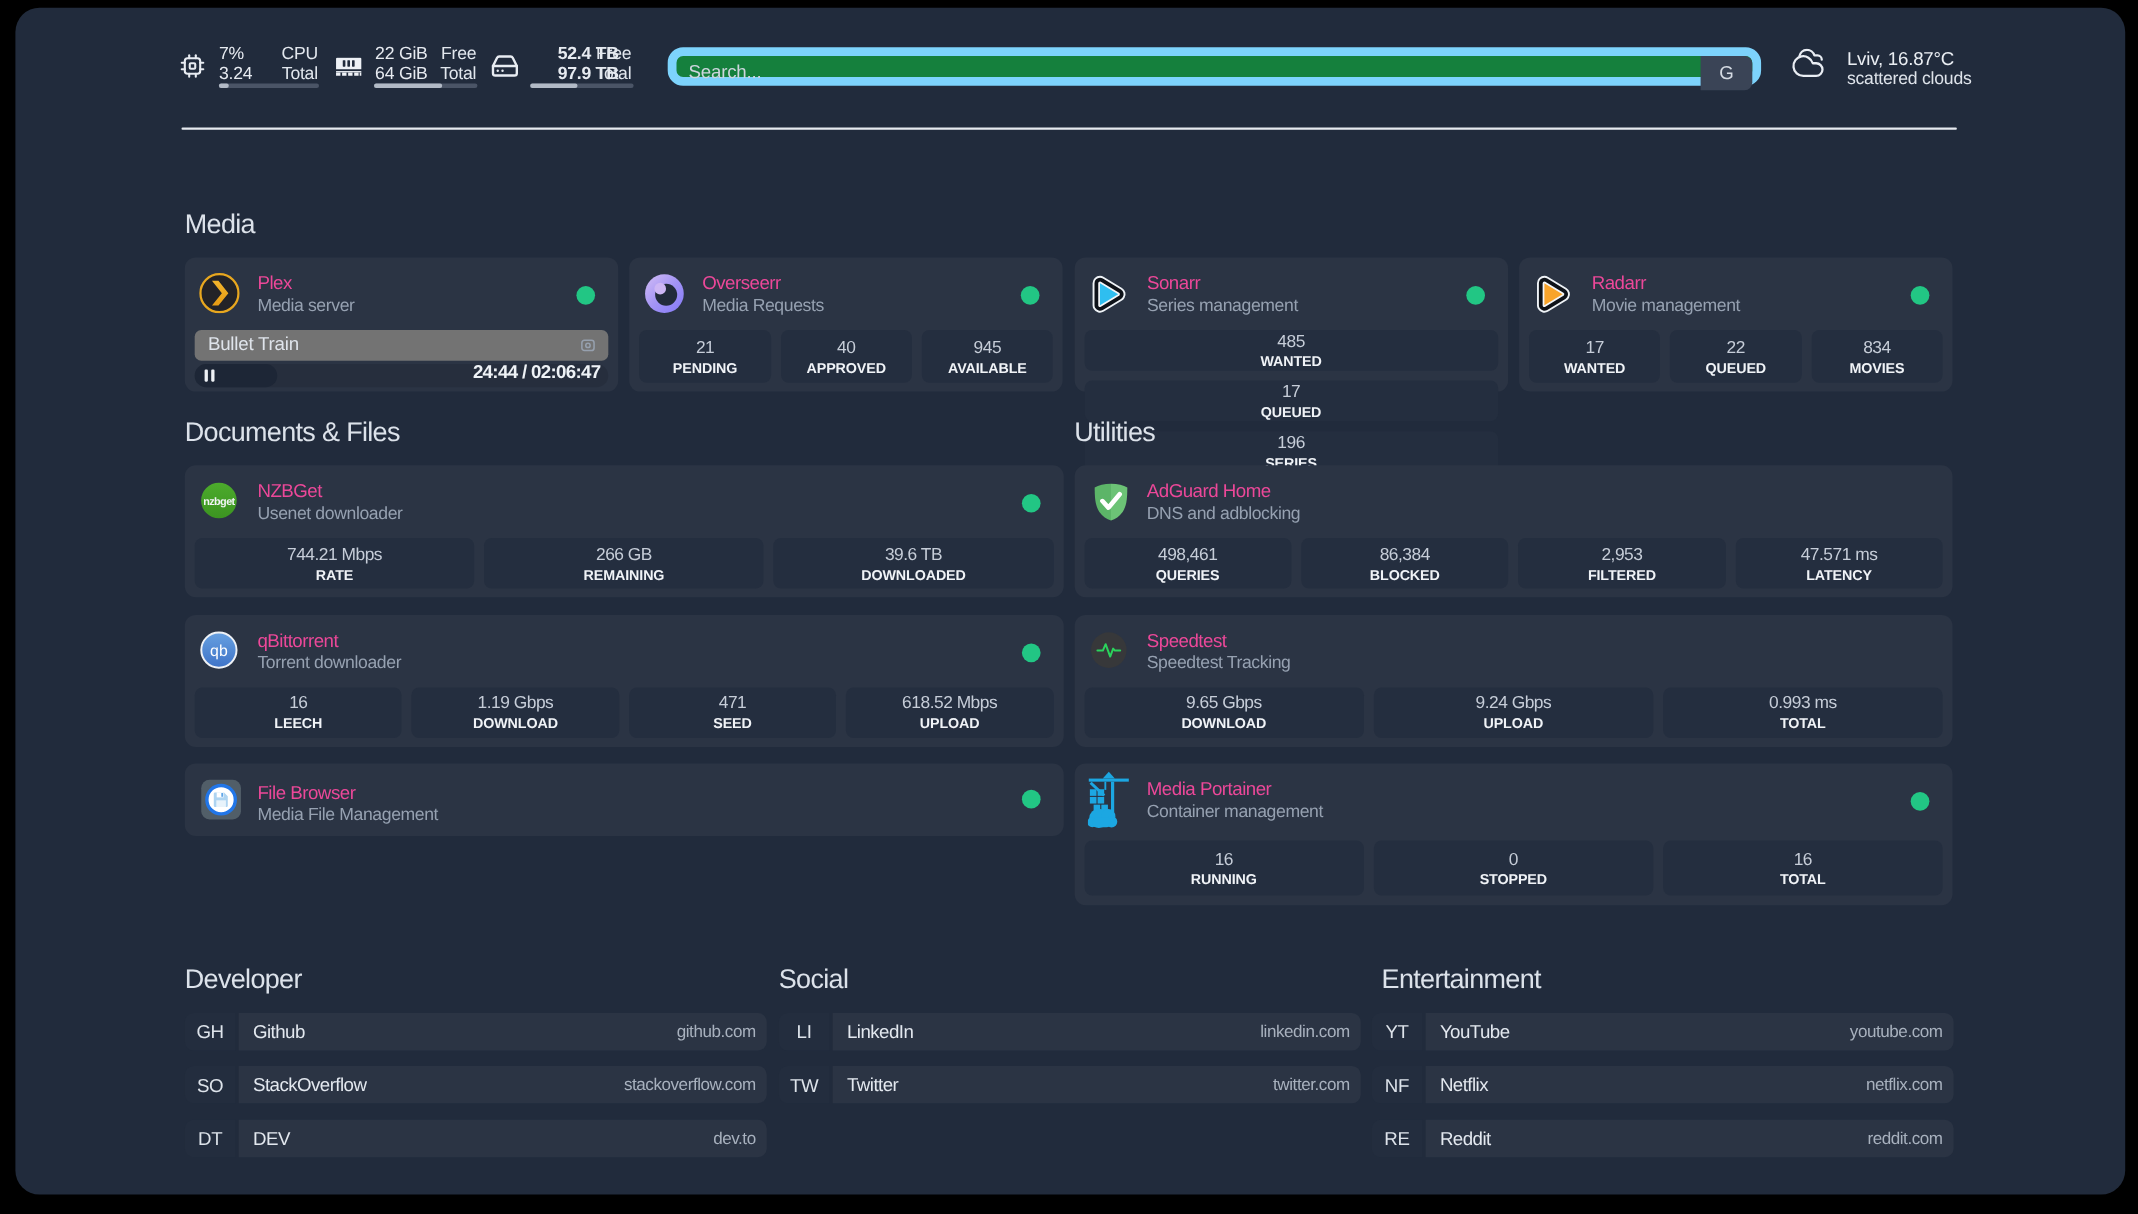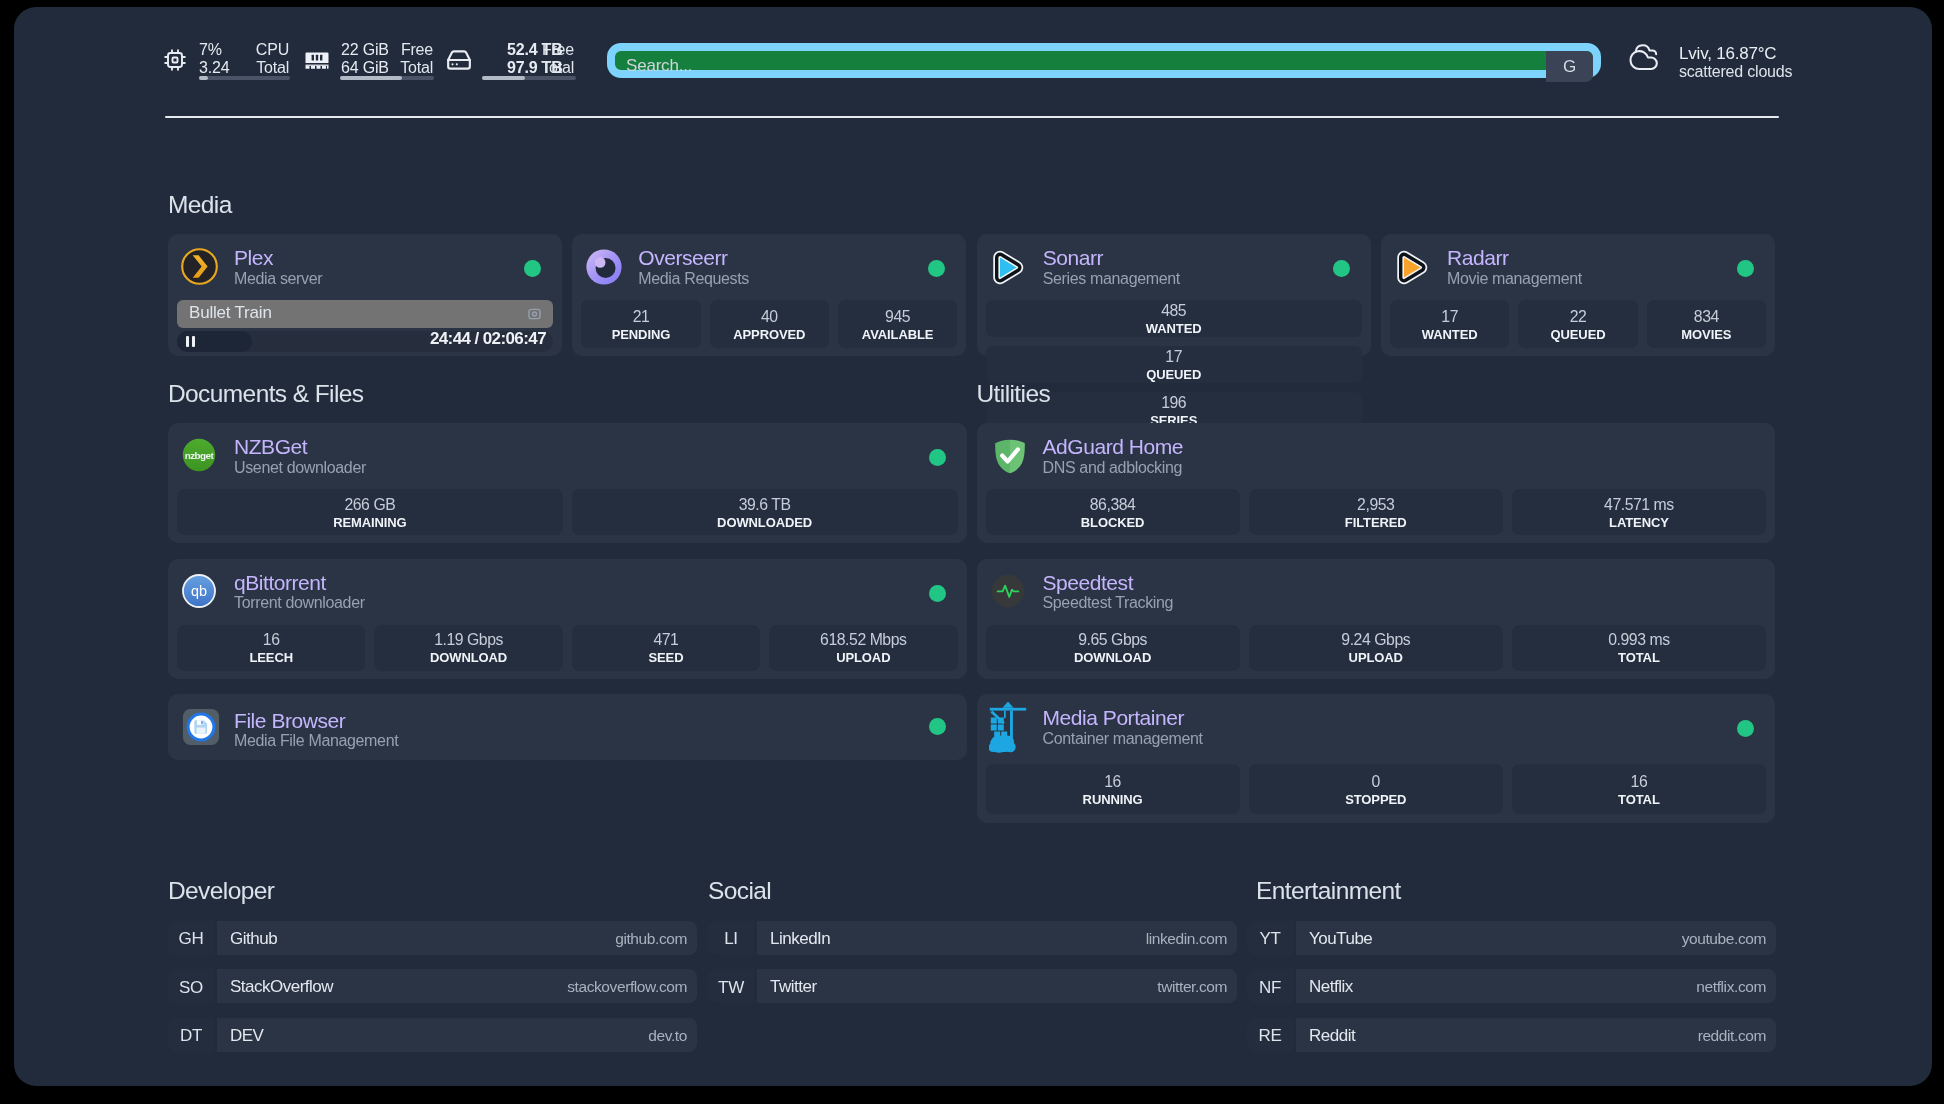--- a/index.html
+++ b/index.html
@@ -1,21 +1,21 @@
 <!DOCTYPE html>
 <html><head>
 <meta charset="utf-8">
 <style>
 html,body{margin:0;padding:0;}
 body{width:1944px;height:1104px;background:#000;font-family:"Liberation Sans",sans-serif;overflow:hidden;position:relative;}
 #panel{position:absolute;left:14px;top:7px;width:1918px;height:1079px;background:#212b3c;border-radius:22px;}
 .abs{position:absolute;}
 .card{position:absolute;background:#2b3444;border-radius:10px;}
 .ic{position:absolute;left:13px;top:13px;width:40px;height:40px;}
-.t{position:absolute;left:66px;top:13.4px;font-size:21px;color:#c4b5fd;font-weight:500;letter-spacing:-0.45px;line-height:22px;}
+.t{position:absolute;left:66px;top:13.4px;font-size:17px;color:#ec4899;font-weight:500;letter-spacing:-0.45px;line-height:22px;}
 .d{position:absolute;left:66px;top:34.8px;font-size:16px;color:#96a1b1;letter-spacing:-0.35px;line-height:20px;}
 .dot{position:absolute;width:17px;height:17px;border-radius:50%;background:#22c684;right:21px;top:26px;}
 .stats{position:absolute;left:9px;right:9px;bottom:8px;display:flex;gap:9px;}
 .sb{flex:1;background:#242e3f;border-radius:7px;display:flex;flex-direction:column;align-items:center;justify-content:center;}
 .n{font-size:15.8px;color:#c6cdd8;line-height:21px;letter-spacing:-0.45px;}
 .l{font-size:13px;font-weight:700;color:#f0f3f7;line-height:16px;letter-spacing:-0.1px;}
 .sec{position:absolute;font-size:24.5px;color:#dce2ea;font-weight:500;letter-spacing:-0.6px;line-height:30px;}
 .bm{position:absolute;height:34px;}
 .ab{position:absolute;left:0;top:0;width:46px;height:34px;box-sizing:border-box;padding-top:3px;background:#232d3e;border-radius:8px 0 0 8px;display:flex;align-items:center;justify-content:center;font-size:17px;color:#dde3ea;letter-spacing:-0.3px;}
 .ar{position:absolute;left:49px;right:0;top:0;height:34px;background:#2b3444;border-radius:0 8px 8px 0;}
@@ -226,20 +226,24 @@
         </linearGradient>
       </defs>
 <circle cx="20" cy="20" r="18" fill="url(#nzg)"></circle>
 <text x="20" y="24.5" text-anchor="middle" font-size="11" font-weight="bold" fill="#f2f4f6" font-family="Liberation Sans" letter-spacing="-0.6">nzbget</text>
 </svg>
 <div class="t">NZBGet</div>
     <div class="d">Usenet downloader</div>
     <div class="dot"></div>
 <div class="stats" style="height:46px;">
 <div class="sb">
+        <div class="n">744.21 Mbps</div>
+        <div class="l">RATE</div>
+      </div>
+<div class="sb">
         <div class="n">266 GB</div>
         <div class="l">REMAINING</div>
       </div>
 <div class="sb">
         <div class="n">39.6 TB</div>
         <div class="l">DOWNLOADED</div>
       </div>
 </div>
 </div>
 
@@ -300,20 +304,24 @@
           <stop offset="0.5" stop-color="#6cc376"></stop>
           <stop offset="1" stop-color="#6cc376"></stop>
         </linearGradient>
       </defs>
 <path d="M20 2.8c6.5 0 12 1.5 15.6 3.8 0 9-0.4 17.5-4.5 23.3-3 4.2-7 7-11.1 8.3-4.1-1.3-8.1-4.1-11.1-8.3C4.8 24.1 4.4 15.6 4.4 6.6 8 4.3 13.5 2.8 20 2.8Z" fill="url(#agg)"></path>
 <path d="M11.8 19.5 17.5 25.8 28.3 13" fill="none" stroke="#ffffff" stroke-width="4.4" stroke-linecap="round" stroke-linejoin="round"></path>
 </svg>
 <div class="t">AdGuard Home</div>
     <div class="d">DNS and adblocking</div>
 <div class="stats" style="height:46px;">
+<div class="sb">
+        <div class="n">498,461</div>
+        <div class="l">QUERIES</div>
+      </div>
 <div class="sb">
         <div class="n">86,384</div>
         <div class="l">BLOCKED</div>
       </div>
 <div class="sb">
         <div class="n">2,953</div>
         <div class="l">FILTERED</div>
       </div>
 <div class="sb">
         <div class="n">47.571 ms</div>

